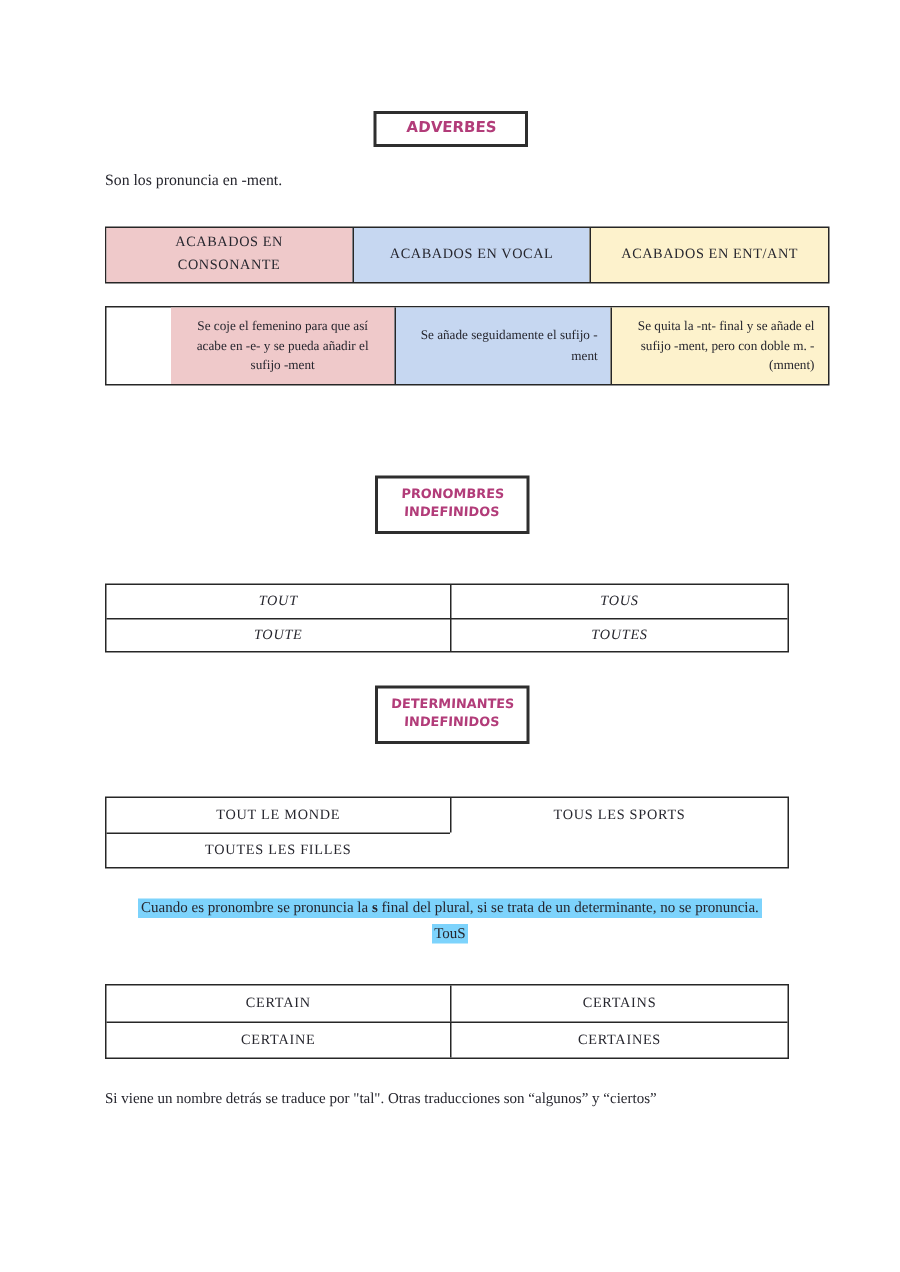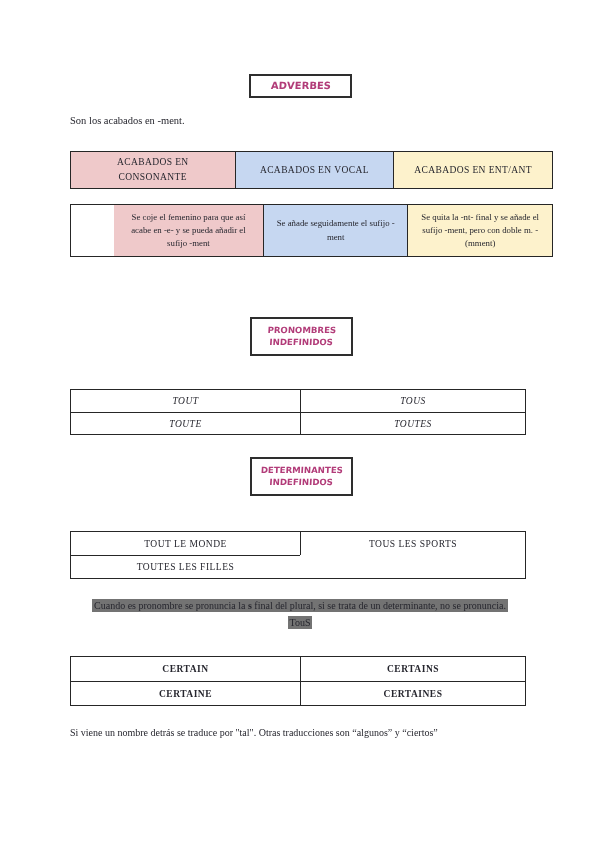--- a/index.html
+++ b/index.html
@@ -33,21 +33,21 @@
   .tri-table{
     position:absolute;left:70px;width:483px;
     display:flex;
     border:1.5px solid #262626;
     box-sizing:border-box;
   }
   .tri-table .cell{
     display:flex;align-items:center;justify-content:center;
     text-align:center;box-sizing:border-box;
   }
-  .tri-table .cell + .cell{border-left:1.5px solid #262626;}
+  .tri-table .cell + .cell{border-left:1.5px solid #262626;text-align:right;}
   .c-pink{background:#efc9ca;width:34%;}
   .c-blue{background:#c6d7f1;width:33%;}
   .c-cream{background:#fdf2cc;width:33%;}
   #t1-head{top:151px;height:38px;}
   #t1-head .cell{font-size:9.5px;line-height:1.55;letter-spacing:0.4px;padding:0 14px;}
   #t1-desc{top:204px;height:53px;padding-left:43px;}
   #t1-desc .cell{font-size:8.8px;line-height:1.5;padding:0 9px;}
 
   
   .duo-table{
@@ -58,41 +58,41 @@
   }
   .duo-table .cell{
     display:flex;align-items:center;justify-content:center;
     font-size:9.5px;letter-spacing:0.5px;text-align:center;
     box-sizing:border-box;
   }
   .duo-table .cell:nth-child(even){border-left:1.5px solid #262626;}
   .duo-table .cell:nth-child(n+3){border-top:1.5px solid #262626;}
   #pronouns-table{top:389px;grid-template-rows:22px 22px;font-style:italic;}
   #determiners-table{top:531px;grid-template-rows:23px 23px;}
-  #certain-table{top:656px;grid-template-rows:24px 24px;font-weight:bold;}
+  #certain-table{top:656px;grid-template-rows:24px 24px;}
 
   
   .note-line{position:absolute;left:70px;width:460px;text-align:center;font-size:10px;margin:0;}
   #note-line1{top:600px;}
   #note-line2{top:617px;}
-  .hl{background:#737373;padding:1px 2px;}
+  .hl{background:#7dd3fc;padding:1px 2px;}
   .bold-s{font-weight:bold;}
 
   .footer-text{position:absolute;left:70px;top:727px;font-size:10px;margin:0;}
 </style>
 </head>
 <body>
 
 <div class="page">
 
   <div class="title-box" id="adverbes-box">
     <span class="tb-text">ADVERBES</span>
   </div>
 
-  <p class="intro">Son los acabados en -ment.</p>
+  <p class="intro">Son los pronuncia en -ment.</p>
 
   <div class="tri-table" id="t1-head">
     <div class="cell c-pink">ACABADOS EN CONSONANTE</div>
     <div class="cell c-blue">ACABADOS EN VOCAL</div>
     <div class="cell c-cream">ACABADOS EN ENT/ANT</div>
   </div>
 
   <div class="tri-table" id="t1-desc">
     <div class="cell c-pink">Se coje el femenino para que así acabe en -e- y se pueda añadir el sufijo -ment</div>
     <div class="cell c-blue">Se añade seguidamente el sufijo -ment</div>

